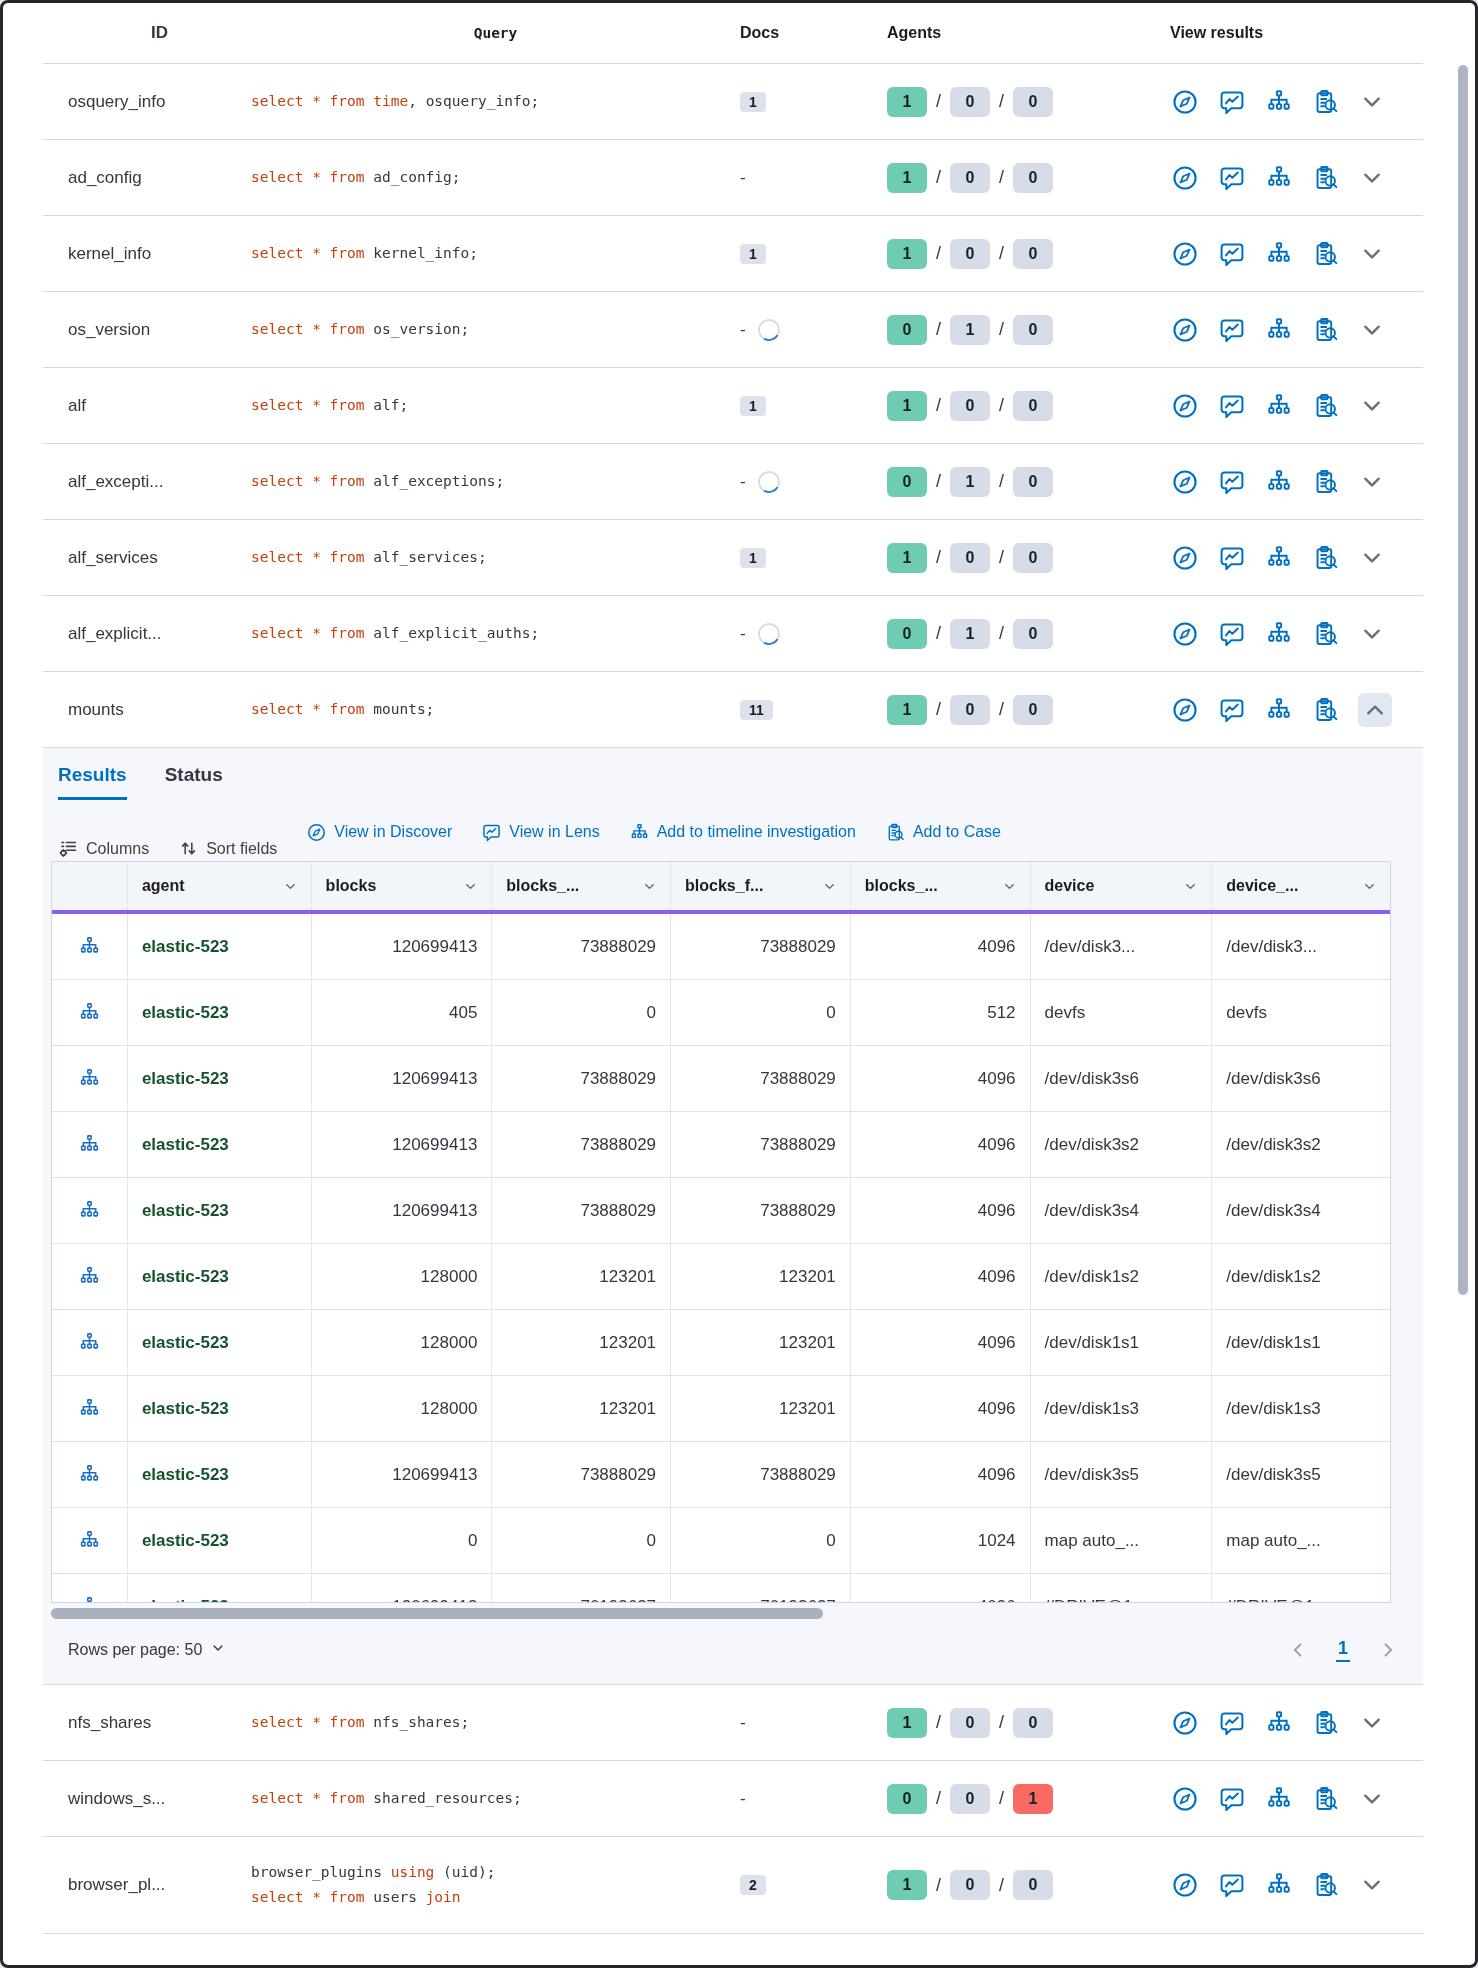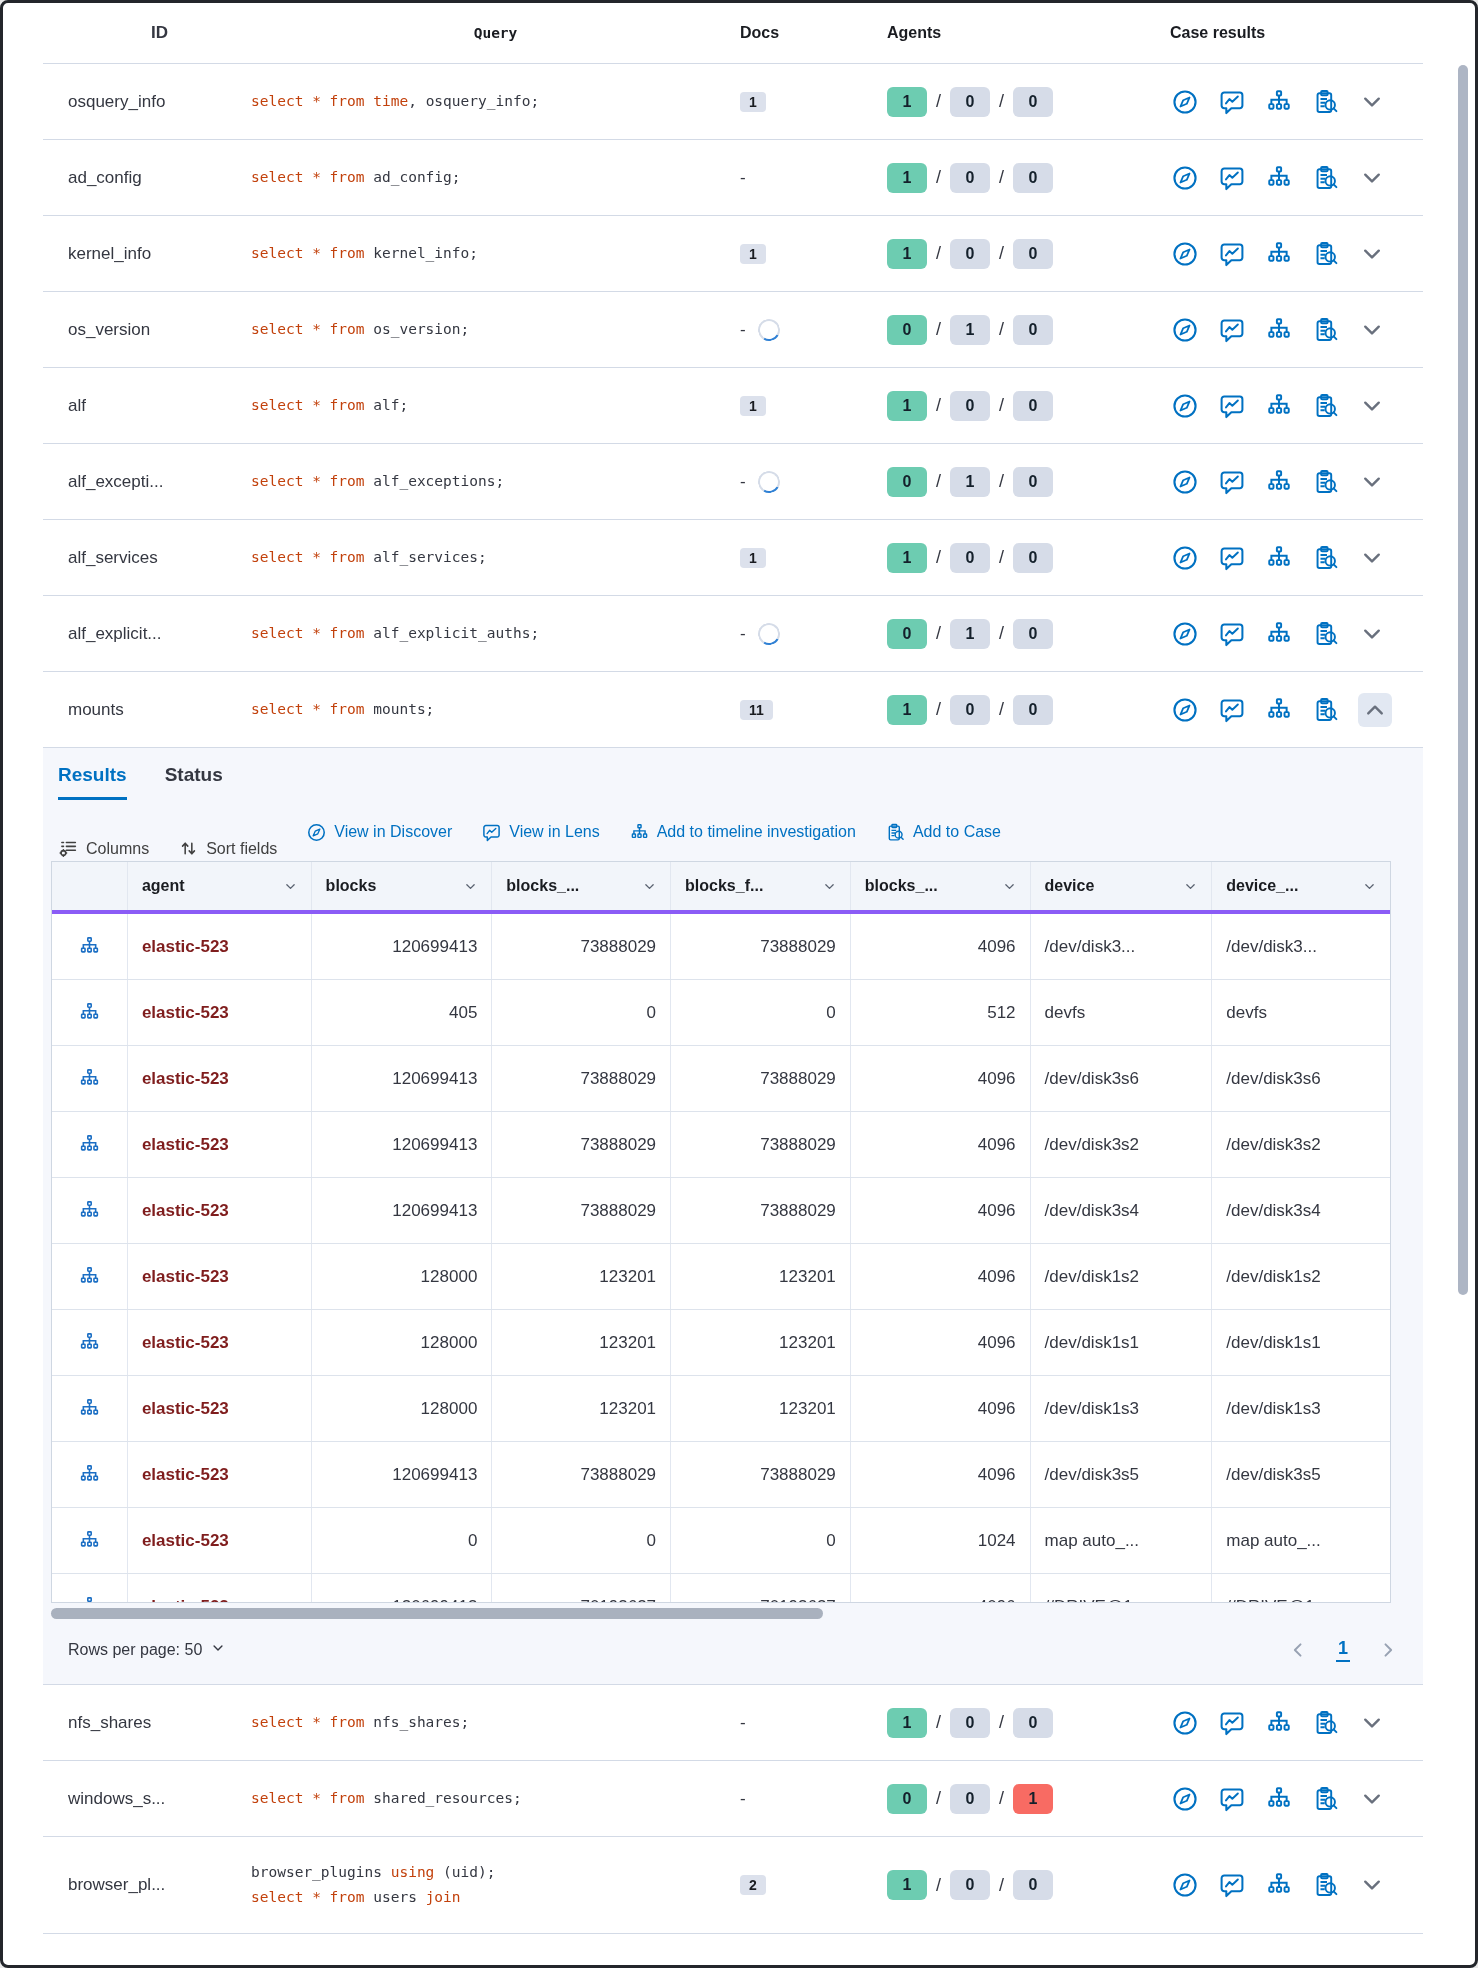--- a/index.html
+++ b/index.html
@@ -57,21 +57,21 @@
   .gwrap{height:740px;overflow:hidden;}
   .grow{display:flex;height:65px;align-items:stretch;border-bottom:1px solid #dde3ec;background:#fff;}
   .grow.ghead{height:48px;background:#f2f5fa;border-bottom:4px solid #8b5cf6;}
   .gcell{display:flex;align-items:center;padding:0 14px;box-sizing:border-box;border-right:1px solid #e2e7f0;
          overflow:hidden;white-space:nowrap;font-size:17px;color:#343741;}
   .ghead .gcell{font-size:16px;font-weight:700;color:#1a1c21;justify-content:space-between;}
   .glead{width:76px;justify-content:center;padding:0;}
   .gc1{width:184px;} .gc2{width:181px;} .gc3{width:179px;} .gc4{width:180px;}
   .gc5{width:180px;} .gc6{width:182px;} .gc7{width:178px;border-right:none;}
   .num{justify-content:flex-end;}
-  .glink{color:#7f1d1d;font-weight:600;font-size:17px;text-decoration:none;cursor:pointer;}
+  .glink{color:#14532d;font-weight:600;font-size:17px;text-decoration:none;cursor:pointer;}
   .hchev{color:#5a6270;margin-left:6px;flex:none;}
   .hchev svg{width:13px;height:13px;}
   .rowbtn{background:none;border:none;padding:0;color:#1c6fc4;cursor:pointer;}
   .rowbtn svg{width:21px;height:21px;display:block;}
 
   .hscroll{position:relative;height:12px;width:1340px;margin:5px 0 0 8px;}
   .hthumb{position:absolute;left:0;top:0;width:772px;height:11px;background:#a9b1be;border-radius:6px;}
 
   .pagbar{display:flex;align-items:center;justify-content:space-between;padding:18px 25px 22px 25px;}
   .rpp{display:flex;align-items:center;gap:9px;font-size:16px;color:#343741;cursor:pointer;}
@@ -87,21 +87,21 @@
 <body>
 
 <div class="page">
   <div class="content">
 
     <div class="thead">
       <div class="c-id">ID</div>
       <div class="c-q">Query</div>
       <div class="c-docs">Docs</div>
       <div class="c-agents">Agents</div>
-      <div class="c-view">Case results</div>
+      <div class="c-view">View results</div>
     </div>
 
     <div id="rows-top">
         <div class="qrow">
     <div class="c-id">osquery_info</div>
     <div class="c-q">
             <div class="code-line"><span class="kw">select</span><span class="cd"> </span><span class="kw">*</span><span class="cd"> </span><span class="kw">from</span><span class="cd"> </span><span class="kw">time</span><span class="cd">, osquery_info;</span></div>
           </div>
     <div class="c-docs">
             <span class="docsb">1</span>

